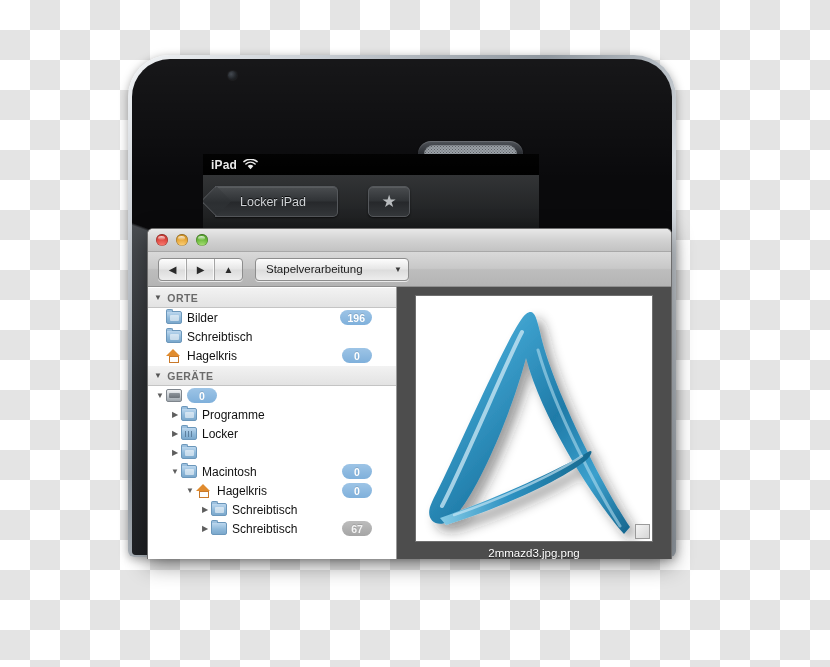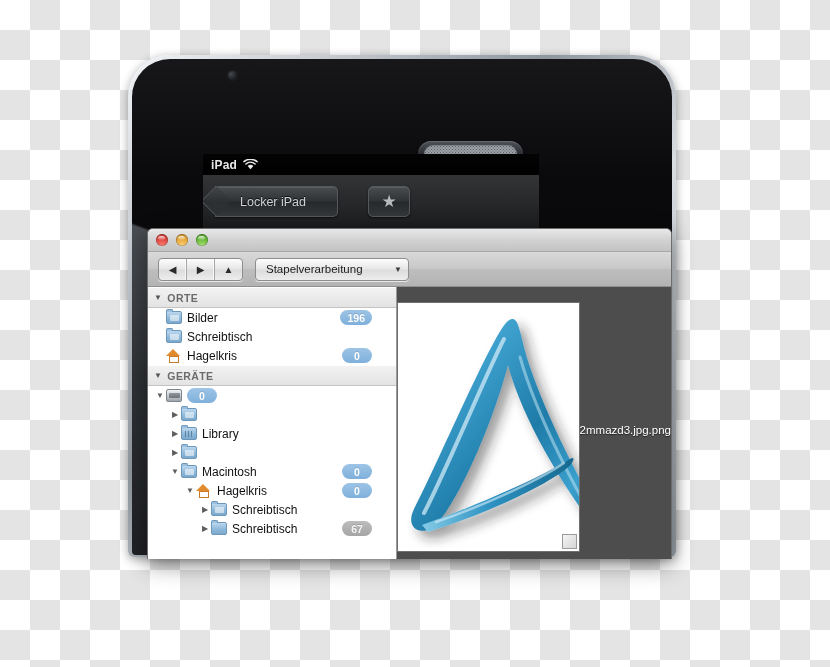--- a/index.html
+++ b/index.html
@@ -398,21 +398,21 @@
     text-shadow: 0 -1px 0 rgba(0,0,0,0.12);
   }
   .badge.blue { background: linear-gradient(180deg, #9dc4e6 0%, #7fb0db 100%); }
   .badge.gray { background: linear-gradient(180deg, #bdbdbd 0%, #a5a5a5 100%); color: #f4f4f4; }
 
   
   #preview {
     flex: 1 1 auto;
     background: #4d4d4d;
     display: flex;
-    flex-direction: row;
+    flex-direction: column;
     align-items: center;
     padding-top: 8px;
     min-width: 0;
     position: relative;
   }
   #preview-image-box {
     width: 236px;
     height: 248px;
     background: #ffffff;
     border: 1px solid #6f6f6f;
@@ -529,25 +529,26 @@
               <span>GERÄTE</span>
             </div>
             <div class="row" style="padding-left: 6px;">
               <span class="disc">▼</span>
               <span class="row-ico ico-hd"></span>
               <span class="badge blue">0</span>
             </div>
             <div class="row" style="padding-left: 21px;">
               <span class="disc">▶</span>
               <span class="row-ico ico-folder badged"></span>
+              <span class="row-label">Programme</span>
             </div>
             <div class="row" style="padding-left: 21px;">
               <span class="disc">▶</span>
               <span class="row-ico ico-folder lib"></span>
-              <span class="row-label">Library</span>
+              <span class="row-label">Locker</span>
             </div>
             <div class="row" style="padding-left: 21px;">
               <span class="disc">▶</span>
               <span class="row-ico ico-folder badged"></span>
             </div>
             <div class="row" style="padding-left: 21px;">
               <span class="disc">▼</span>
               <span class="row-ico ico-folder badged"></span>
               <span class="row-label">Macintosh</span>
               <span class="badge blue">0</span>

